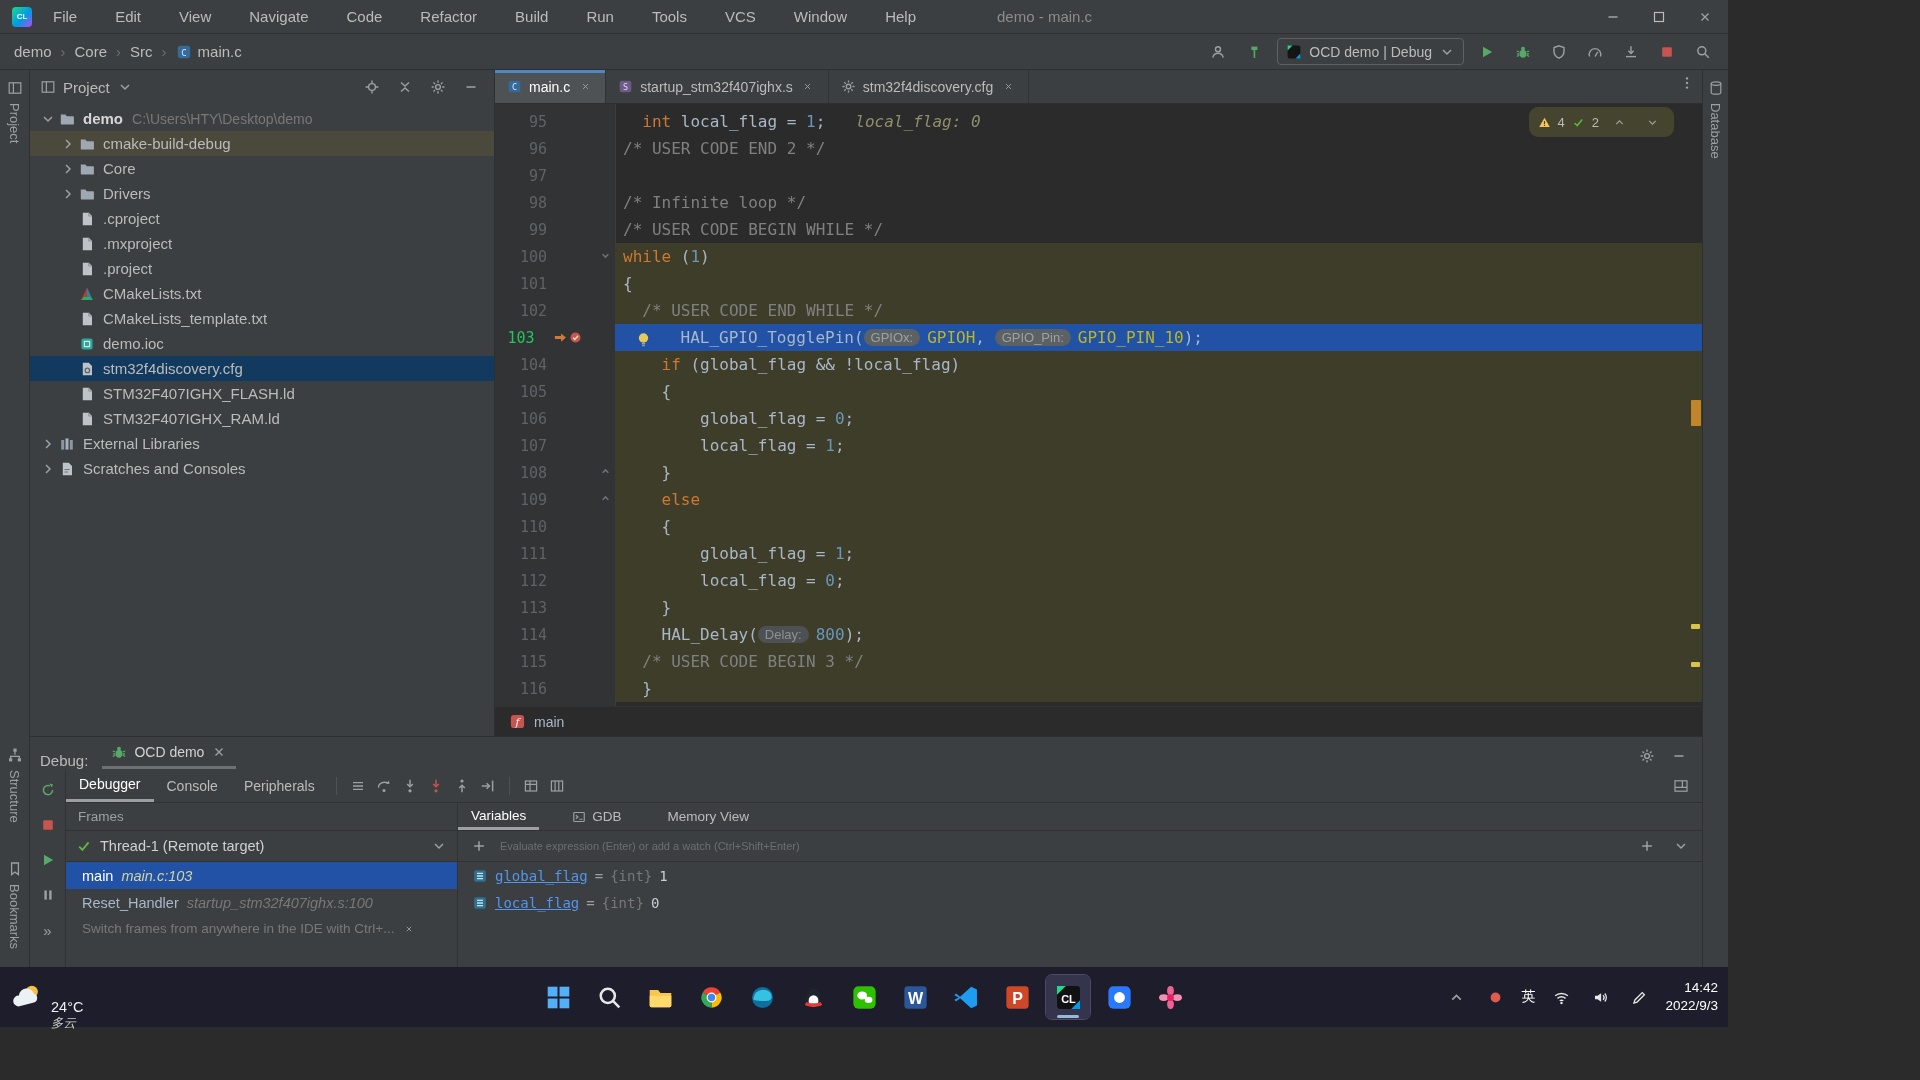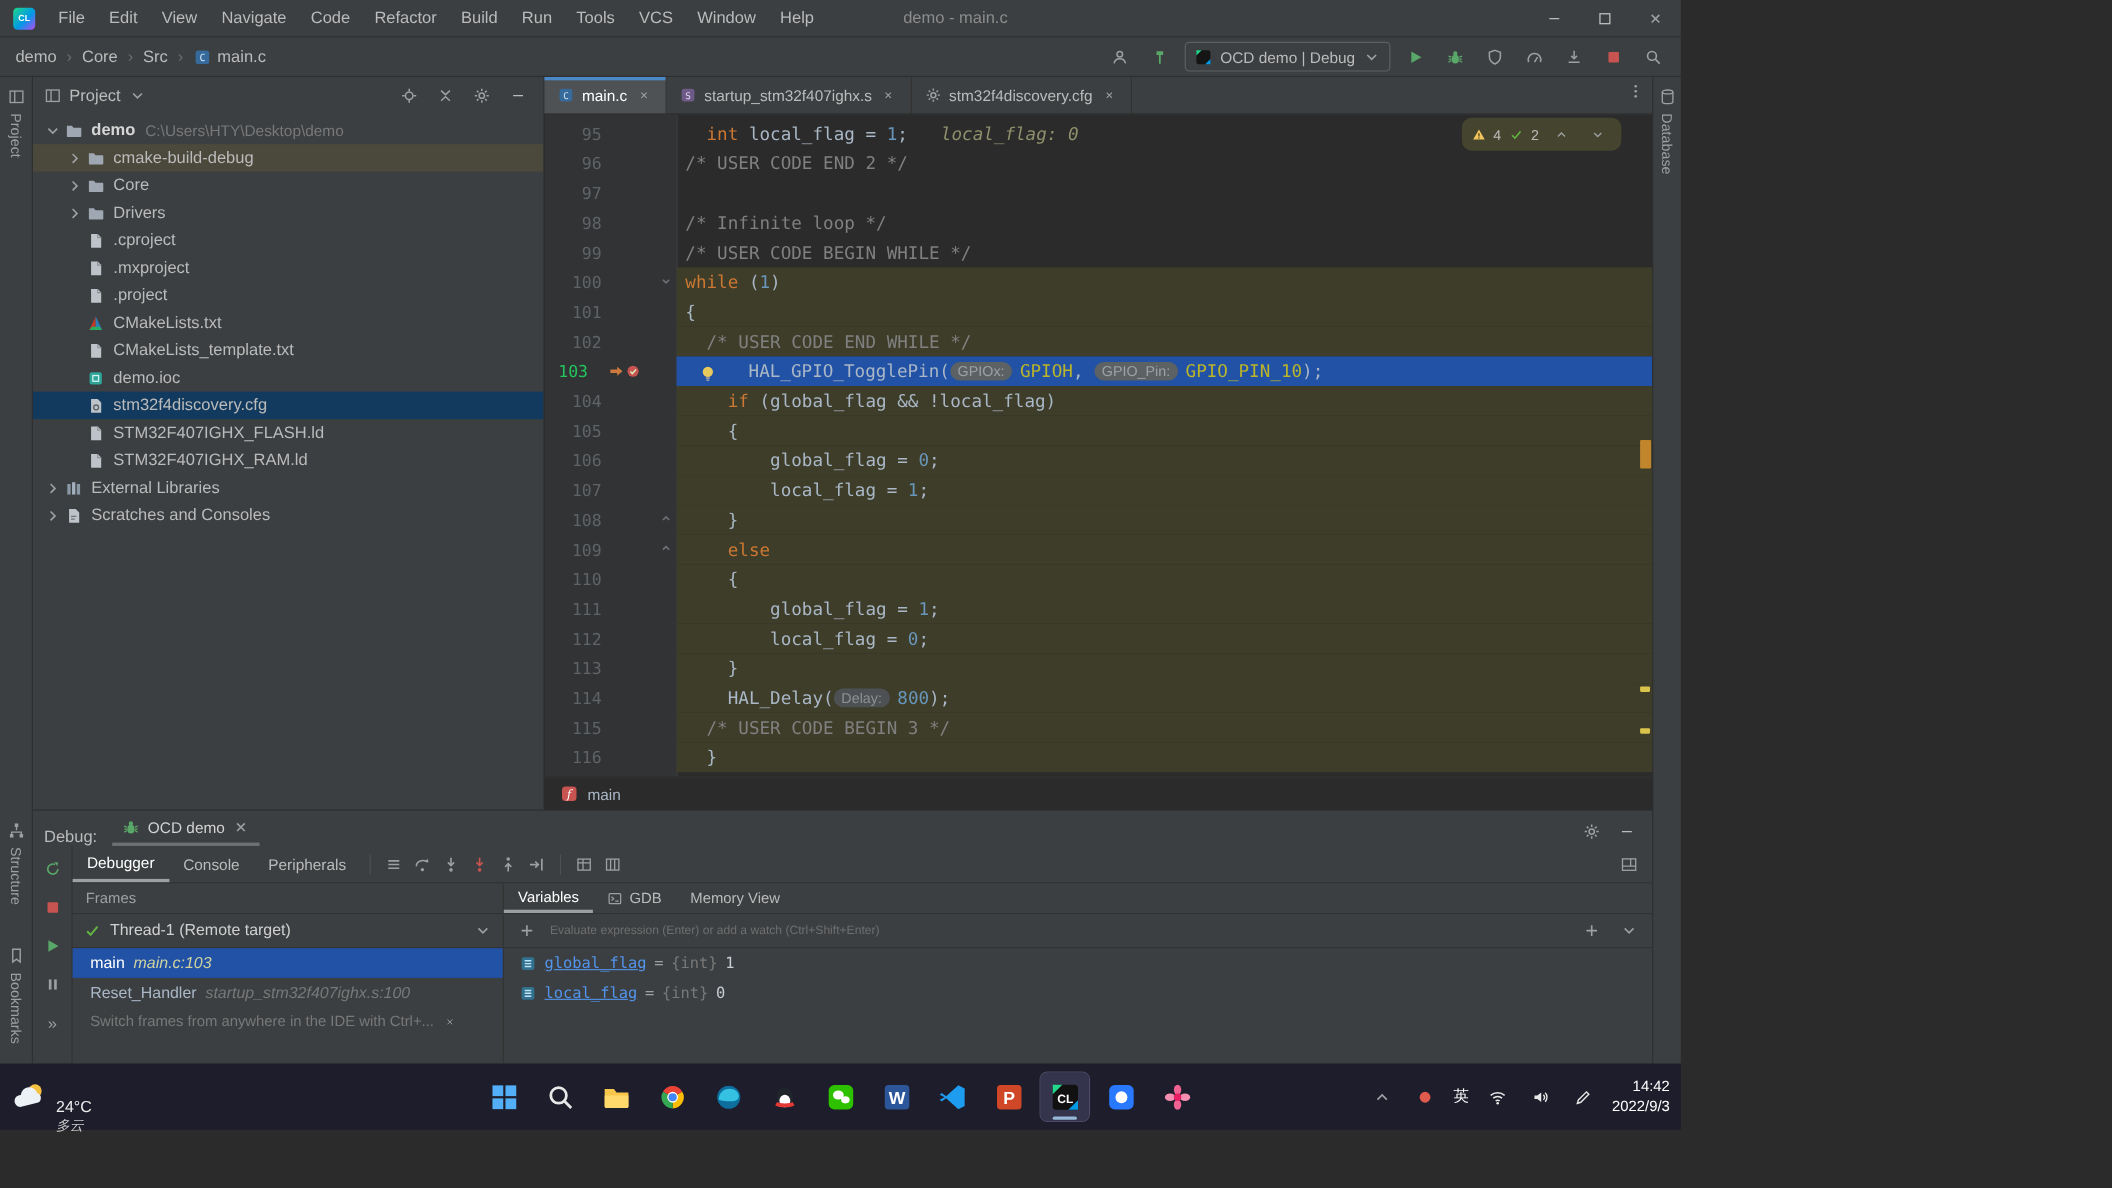--- a/index.html
+++ b/index.html
@@ -1,28 +1,28 @@
 <!DOCTYPE html>
 <html><head>
 <meta charset="utf-8">
 <style>
   * { box-sizing: border-box; margin:0; padding:0; }
   html,body { width:1920px; height:1080px; overflow:hidden; background:#2b2b2b;
     font-family:"Liberation Sans", sans-serif; color:#bbbbbb; }
-  .screen { width:1528px; height:1080px; display:flex; flex-direction:column;border-radius:14px; }
+  .screen { width:1728px; height:1080px; display:flex; flex-direction:column;border-radius:14px; }
   .ic { display:inline-flex; align-items:center; justify-content:center; }
   .ic svg { width:16px; height:16px; display:block; }
   .tbtn { width:26px; height:26px; display:inline-flex; align-items:center; justify-content:center; border-radius:3px; }
 
   
   .titlebar { height:34px; background:#3c3f41; border-bottom:1px solid #2d2f30; display:flex; align-items:center; flex:none; }
   .app-logo { width:20px; height:20px; margin:0 10px 0 12px; border-radius:4px; flex:none;
     background:linear-gradient(135deg,#21d789 0%,#009ae5 55%,#b74af7 100%);
     display:flex; align-items:center; justify-content:center; font-size:8px; font-weight:bold; color:#fff; }
-  .menus { display:flex; height:100%; }
+  .menus { display:flex; height:100%;gap:16px; }
   .menu-item { padding:0 11px; display:flex; align-items:center; font-size:15px; color:#bbbbbb; }
   .win-title { margin-left:70px; font-size:15px; color:#8c8c8c; }
   .win-controls { margin-left:auto; display:flex; height:100%; }
   .win-btn { width:46px; height:100%; display:flex; align-items:center; justify-content:center; }
 
   
   .navbar { height:36px; background:#3c3f41; border-bottom:1px solid #2d2f30; display:flex; align-items:center; padding:0 12px; flex:none; }
   .crumbs { display:flex; align-items:center; font-size:15px; }
   .crumb { padding:0 2px; display:flex; align-items:center; gap:6px; }
   .crumb-sep { color:#6e6e6e; padding:0 7px; }
@@ -123,21 +123,21 @@
   .frame-row { height:27px; display:flex; align-items:center; padding-left:16px; font-size:14.5px; gap:8px; }
   .frame-row.selected { background:#2152A5; }
   .frame-row .fname { color:#a9b7c6; }
   .frame-row.selected .fname { color:#ffffff; }
   .frame-row .floc { font-style:italic; color:#787878; }
   .frame-row.selected .floc { color:#d0d2a0; }
   .frame-hint { height:25px; display:flex; align-items:center; gap:8px; padding-left:16px; font-size:13.5px; color:#787878; }
   .frame-hint .closex svg { width:10px; height:10px; }
 
   .vars { flex:1; display:flex; flex-direction:column; min-width:0; }
-  .vtabs { height:27px; display:flex; align-items:center; flex:none; }
+  .vtabs { height:27px; display:flex; align-items:center; flex:none;gap:20px; }
   .vtab { height:100%; display:flex; align-items:center; gap:6px; padding:0 13px; font-size:13.5px; color:#bbbbbb; }
   .vtab.active { color:#ffffff; border-bottom:3px solid #9da0a3; }
   .vtab .ic svg { width:14px; height:14px; }
   .watch-row { height:32px; display:flex; align-items:center; gap:8px; padding:0 8px; border-bottom:1px solid #323232; border-top:1px solid #323232; flex:none; }
   .watch-input { flex:1; background:transparent; border:none; outline:none; color:#0ea5e9; font-size:11px; font-family:"Liberation Sans",sans-serif; }
   .watch-input::placeholder { color:#6e6e6e; }
   .var-row { height:27px; display:flex; align-items:center; gap:7px; padding-left:14px; font-family:"DejaVu Sans Mono",monospace; font-size:14px; }
   .var-row .vname { color:#5394EC; text-decoration:underline; }
   .var-row .veq { color:#9da0a3; }
   .var-row .vtype { color:#787878; }

